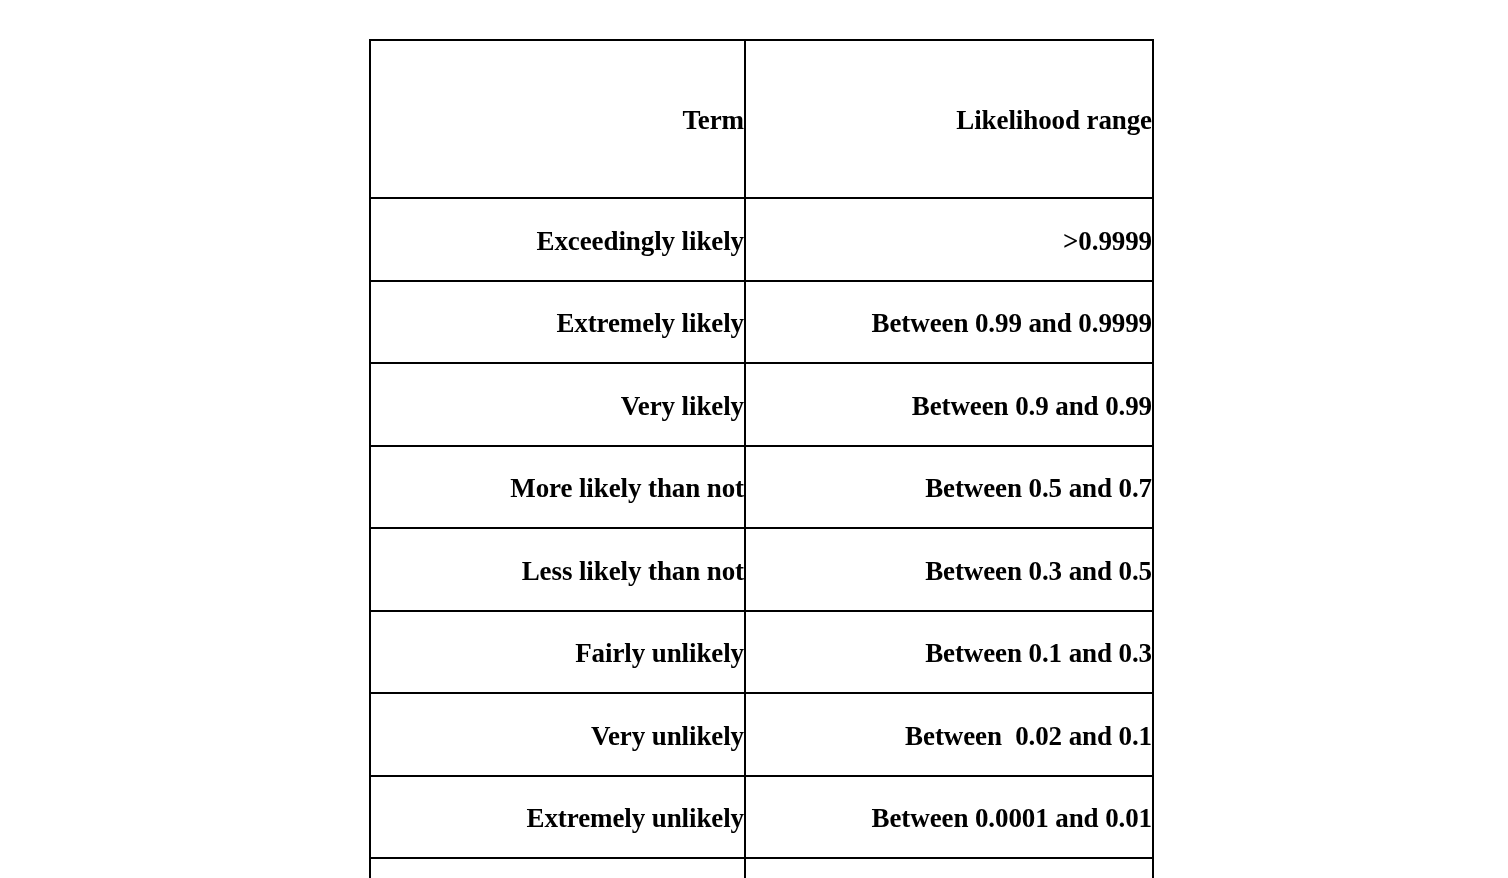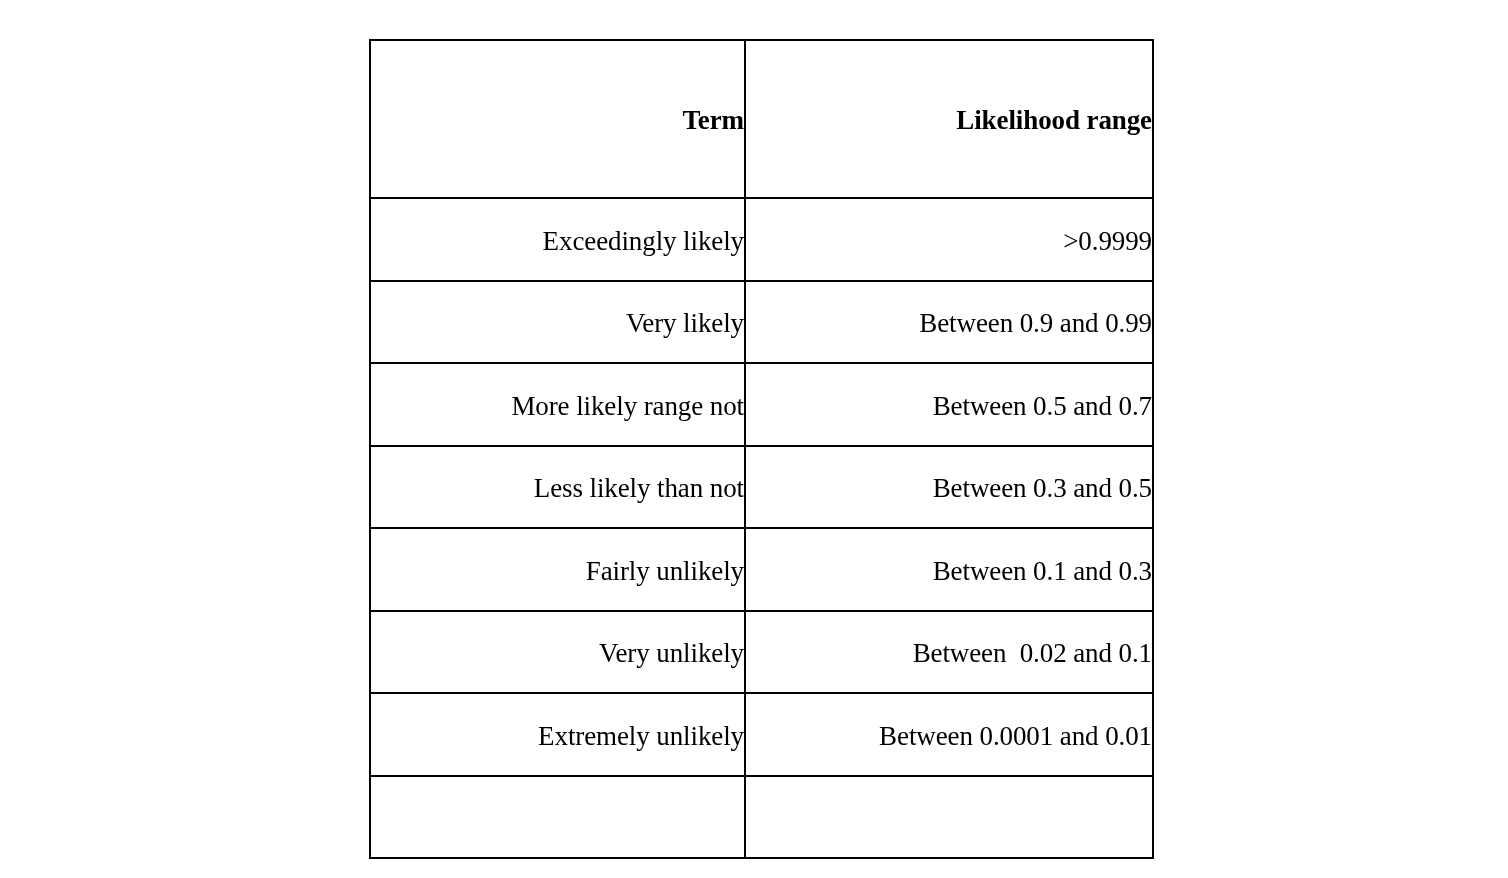--- a/index.html
+++ b/index.html
@@ -53,21 +53,21 @@
     letter-spacing: -0.1px;
   }
 
   table.likelihood-table thead th {
     font-weight: bold;
     font-size: 27px;
     height: 74px;
   }
 
   table.likelihood-table tbody td {
-    font-weight: normal;
+    font-weight: bold;
     border-radius: 18px;
   }
 
   
   table.likelihood-table th > span,
   table.likelihood-table td > span {
     display: block;
     position: relative;
     top: -2px;
   }
@@ -92,25 +92,29 @@
             <span>Likelihood range</span>
           </th>
         </tr>
       </thead>
       <tbody>
         <tr>
           <td><span>Exceedingly likely</span></td>
           <td><span>&gt;0.9999</span></td>
         </tr>
         <tr>
+          <td><span>Extremely likely</span></td>
+          <td><span>Between 0.99 and 0.9999</span></td>
+        </tr>
+        <tr>
           <td><span>Very likely</span></td>
           <td><span>Between 0.9 and 0.99</span></td>
         </tr>
         <tr>
-          <td><span>More likely range not</span></td>
+          <td><span>More likely than not</span></td>
           <td><span>Between 0.5 and 0.7</span></td>
         </tr>
         <tr>
           <td><span>Less likely than not</span></td>
           <td><span>Between 0.3 and 0.5</span></td>
         </tr>
         <tr>
           <td><span>Fairly unlikely</span></td>
           <td><span>Between 0.1 and 0.3</span></td>
         </tr>

